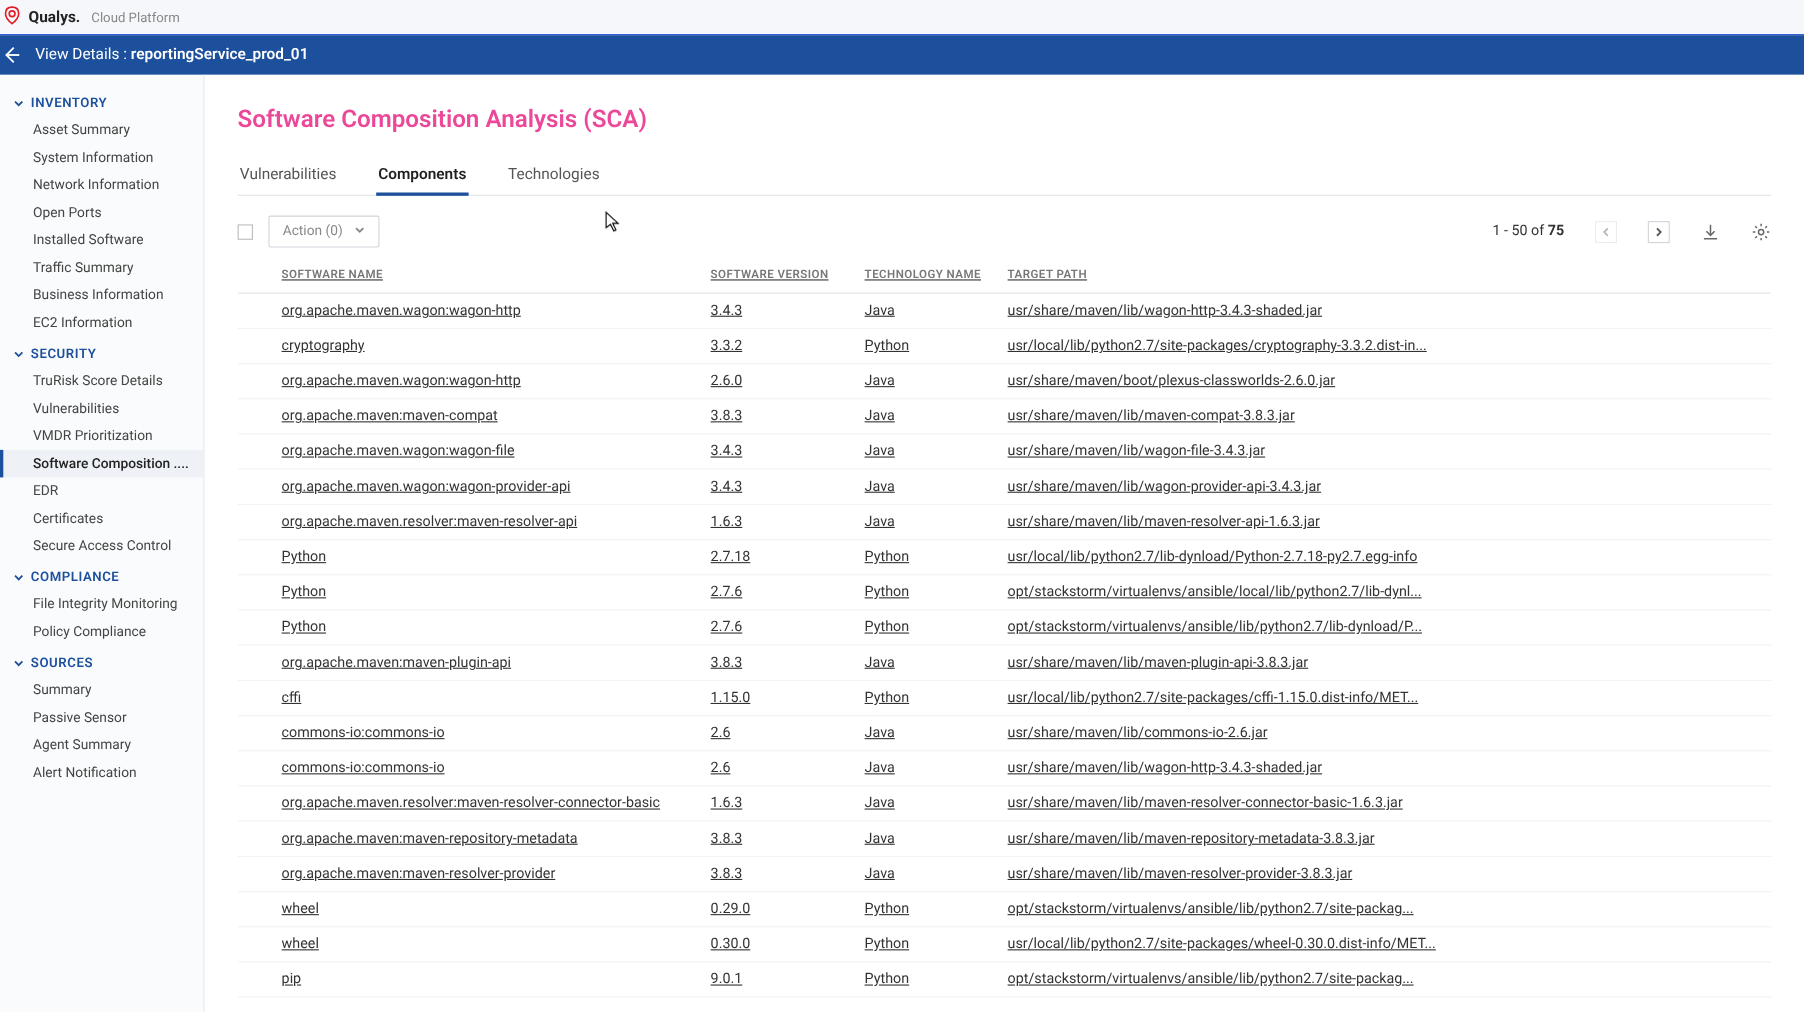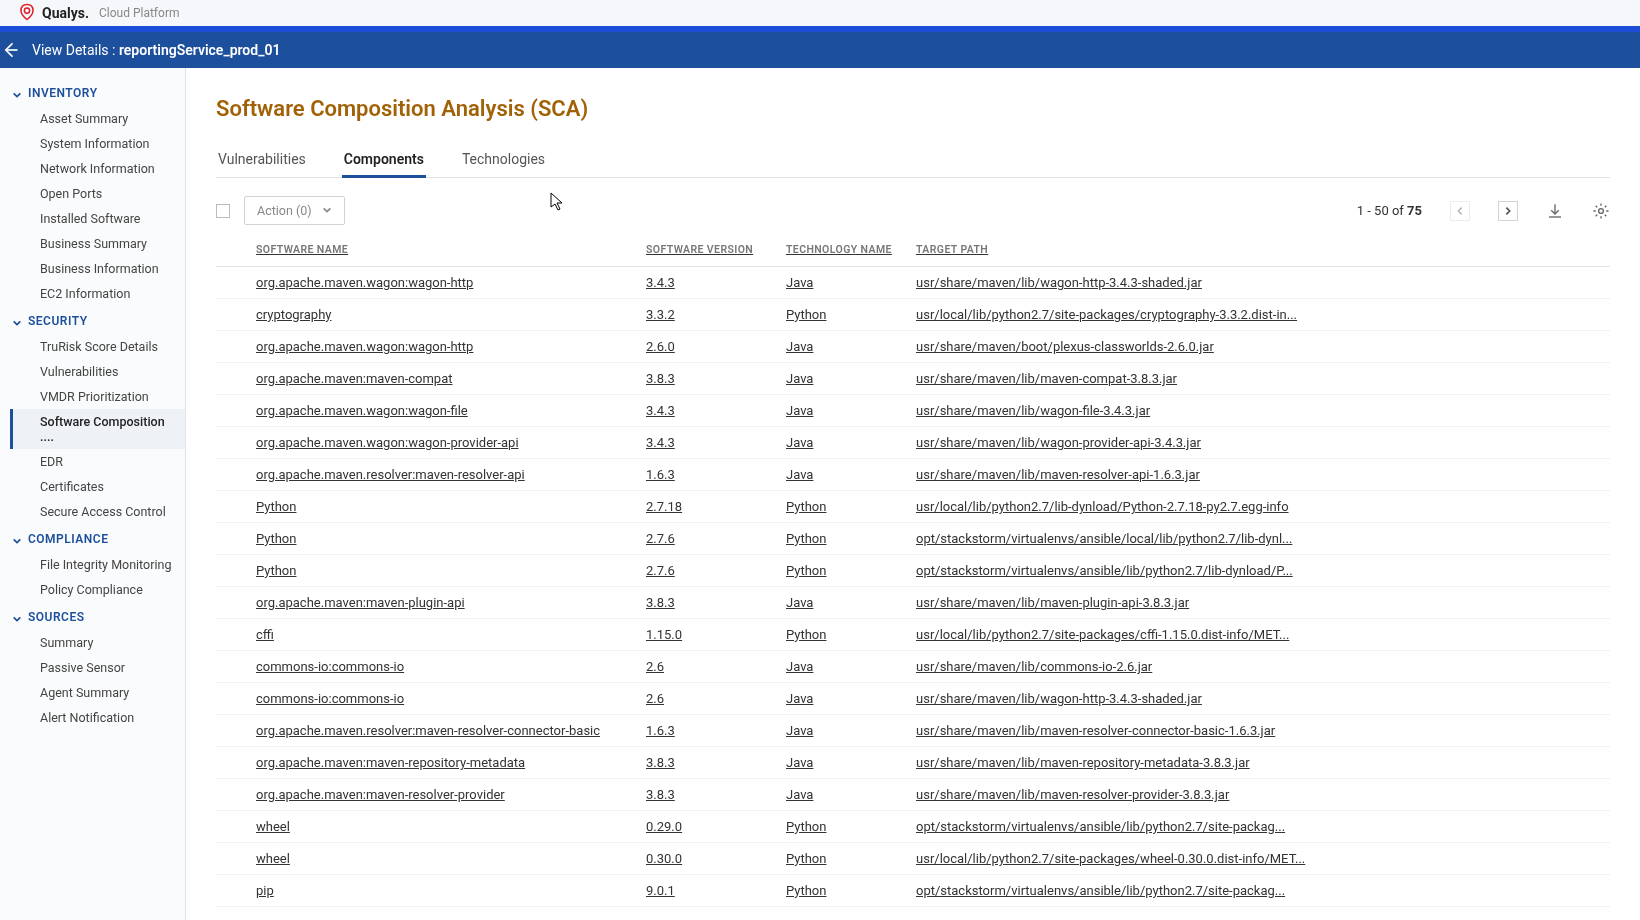--- a/index.html
+++ b/index.html
@@ -11,22 +11,22 @@
     width: 1640px;
     height: 920px;
     overflow: hidden;
   }
   
   .brand-bar {
     height: 32px;
     background: #f5f7fa;
     display: flex;
     align-items: center;
-    padding: 0 18px;
-    border-bottom: 6px solid #1d4ed8;
+    padding: 0 2px;
+    border-bottom: 1px solid #1d4ed8;
   }
   .brand-logo {
     display: flex;
     align-items: center;
     gap: 4px;
   }
   .brand-logo svg { width: 18px; height: 18px; }
   .brand-name {
     font-weight: 700;
     font-size: 14px;
@@ -81,42 +81,41 @@
     letter-spacing: .5px;
     color: #1c4f9c;
     font-weight: 600;
     text-transform: uppercase;
   }
   .side-item {
     padding: 5px 12px 5px 30px;
     font-size: 12.5px;
     color: #444;
     cursor: pointer;
-    margin-left: 10px;
   }
   .side-item.active {
     background: #eef2f7;
     border-left: 3px solid #1c4f9c;
     padding-left: 27px;
     font-weight: 500;
     color: #222;
   }
   
   .main {
     flex: 1;
     background: #fff;
     padding: 28px 30px 0 30px;
     overflow: hidden;
     display: flex;
     flex-direction: column;
   }
   .page-title {
     font-size: 22px;
     font-weight: 600;
-    color: #a16207;
+    color: #ec4899;
     margin-bottom: 24px;
   }
   .tabs {
     display: flex;
     gap: 34px;
     border-bottom: 1px solid #e0e4e8;
     margin-bottom: 14px;
   }
   .tab {
     padding: 6px 2px 10px 2px;
@@ -256,21 +255,21 @@
         <span class="chev"><svg viewBox="0 0 12 12">
             <path d="M2 4 L6 8 L10 4"></path>
           </svg></span>
         <span class="side-section-title">INVENTORY</span>
       </div>
       <div class="side-item">Asset Summary</div>
       <div class="side-item">System Information</div>
       <div class="side-item">Network Information</div>
       <div class="side-item">Open Ports</div>
       <div class="side-item">Installed Software</div>
-      <div class="side-item">Business Summary</div>
+      <div class="side-item">Traffic Summary</div>
       <div class="side-item">Business Information</div>
       <div class="side-item">EC2 Information</div>
       <div class="side-section-header">
         <span class="chev"><svg viewBox="0 0 12 12">
             <path d="M2 4 L6 8 L10 4"></path>
           </svg></span>
         <span class="side-section-title">SECURITY</span>
       </div>
       <div class="side-item">TruRisk Score Details</div>
       <div class="side-item">Vulnerabilities</div>

